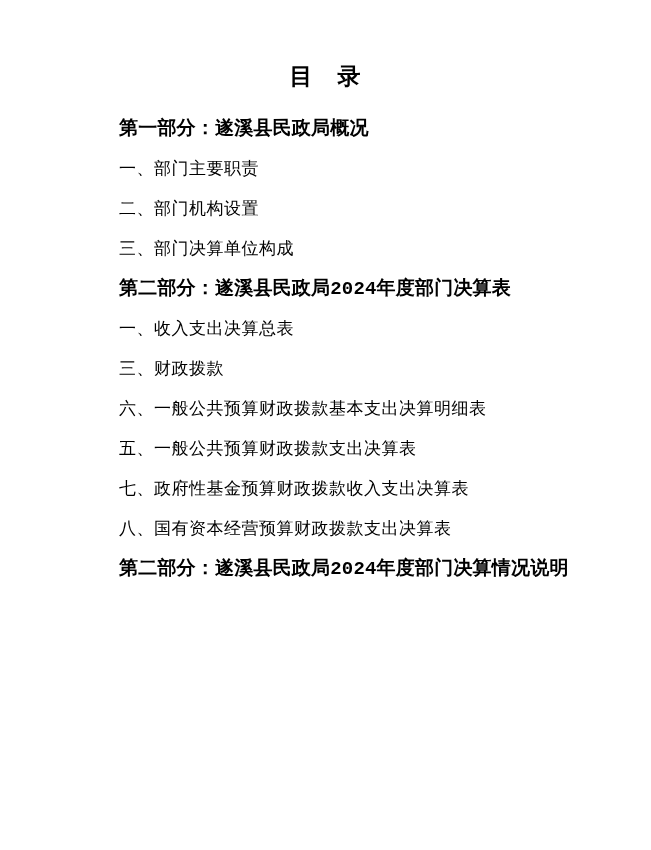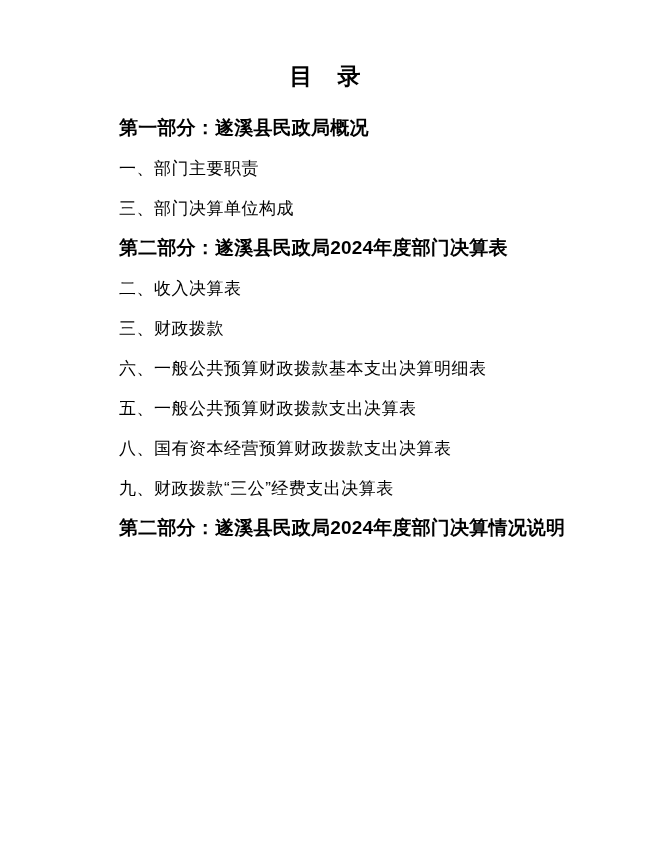--- a/index.html
+++ b/index.html
@@ -24,20 +24,21 @@
     text-align: center;
     font-size: 23px;
     line-height: 32px;
     font-weight: bold;
     letter-spacing: 1px;
     color: #000000;
   }
   .toc-list {
     margin-top: 16px;
     padding-left: 119px;
+    font-family: Liberation Mono, monospace;
   }
   .toc-item {
     height: 40px;
     display: flex;
     align-items: center;
     font-size: 17px;
     letter-spacing: 0.5px;
     white-space: nowrap;
     color: #000000;
   }
@@ -51,23 +52,24 @@
   }
 </style>
 </head>
 <body>
 
 <div class="page">
   <h1 class="doc-title">目　录</h1>
   <div class="toc-list" id="toc-list">
       <div class="toc-item section">第一部分：遂溪县民政局概况</div>
       <div class="toc-item entry">一、部门主要职责</div>
+      <div class="toc-item entry">二、部门机构设置</div>
       <div class="toc-item entry">三、部门决算单位构成</div>
       <div class="toc-item section">第二部分：遂溪县民政局2024年度部门决算表</div>
-      <div class="toc-item entry">二、收入决算表</div>
+      <div class="toc-item entry">一、收入支出决算总表</div>
       <div class="toc-item entry">三、财政拨款</div>
       <div class="toc-item entry">六、一般公共预算财政拨款基本支出决算明细表</div>
       <div class="toc-item entry">五、一般公共预算财政拨款支出决算表</div>
+      <div class="toc-item entry">七、政府性基金预算财政拨款收入支出决算表</div>
       <div class="toc-item entry">八、国有资本经营预算财政拨款支出决算表</div>
-      <div class="toc-item entry">九、财政拨款“三公”经费支出决算表</div>
       <div class="toc-item section">第二部分：遂溪县民政局2024年度部门决算情况说明</div>
     </div>
 </div>
 
 </body></html>

